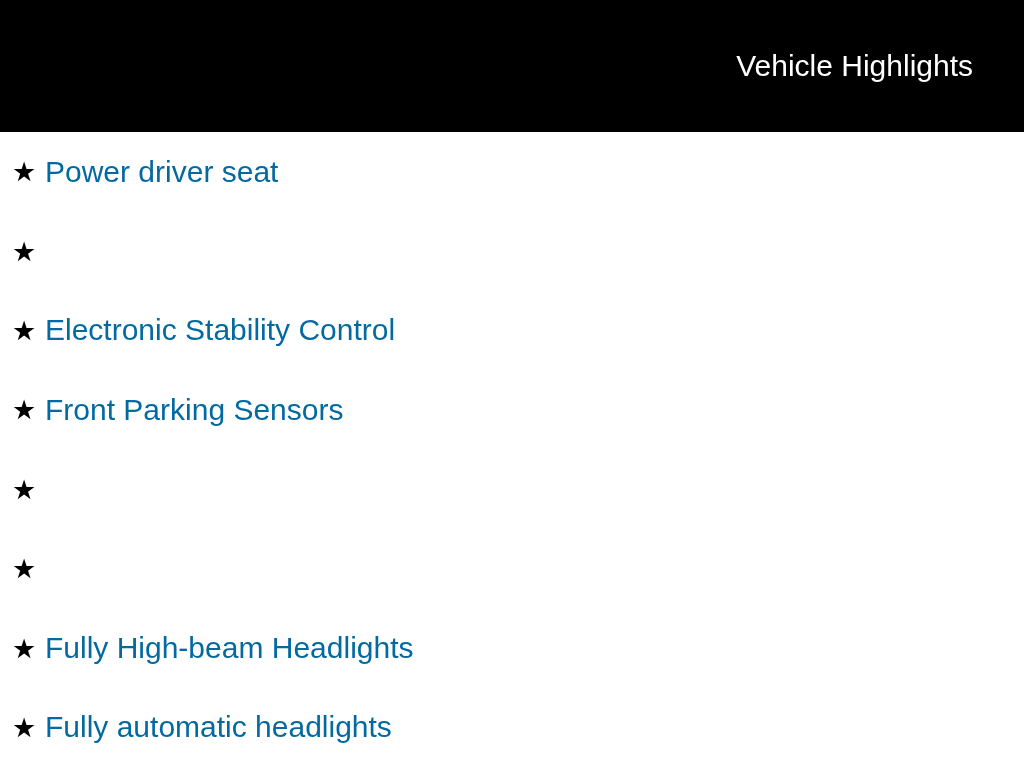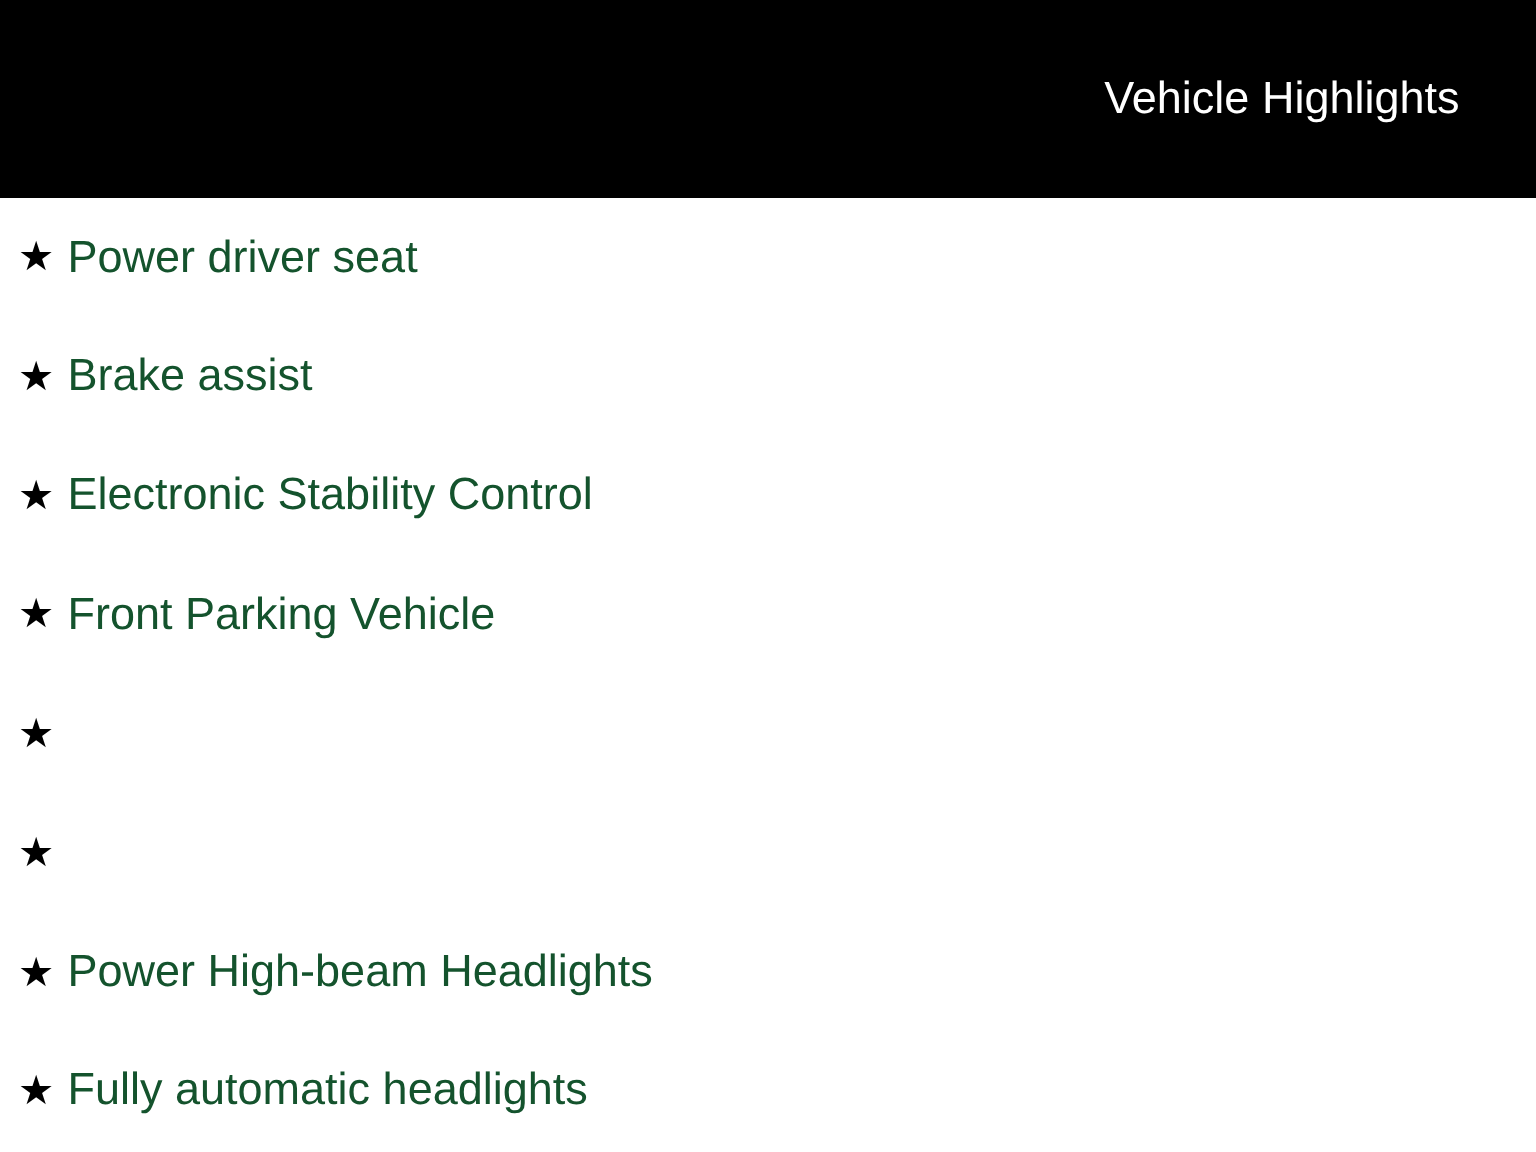--- a/index.html
+++ b/index.html
@@ -44,55 +44,54 @@
     font-family: "DejaVu Sans", sans-serif;
     font-size: 27px;
     line-height: 1;
     width: 33px;
     flex: 0 0 33px;
     color: #000000;
   }
   .item-label {
     font-size: 30px;
     line-height: 1;
-    color: #14532d;
+    color: #0369a1;
     white-space: nowrap;
   }
 </style>
 </head>
 <body>
 
 <div class="header">
   <span class="header-title">Vehicle Highlights</span>
 </div>
 
 <div class="highlights-list">
   <div class="highlight-item">
     <span class="star">★</span>
     <span class="item-label">Power driver seat</span>
   </div>
   <div class="highlight-item">
     <span class="star">★</span>
-    <span class="item-label">Brake assist</span>
   </div>
   <div class="highlight-item">
     <span class="star">★</span>
     <span class="item-label">Electronic Stability Control</span>
   </div>
   <div class="highlight-item">
     <span class="star">★</span>
-    <span class="item-label">Front Parking Vehicle</span>
+    <span class="item-label">Front Parking Sensors</span>
   </div>
   <div class="highlight-item">
     <span class="star">★</span>
   </div>
   <div class="highlight-item">
     <span class="star">★</span>
   </div>
   <div class="highlight-item">
     <span class="star">★</span>
-    <span class="item-label">Power High-beam Headlights</span>
+    <span class="item-label">Fully High-beam Headlights</span>
   </div>
   <div class="highlight-item">
     <span class="star">★</span>
     <span class="item-label">Fully automatic headlights</span>
   </div>
 </div>
 
 </body></html>

